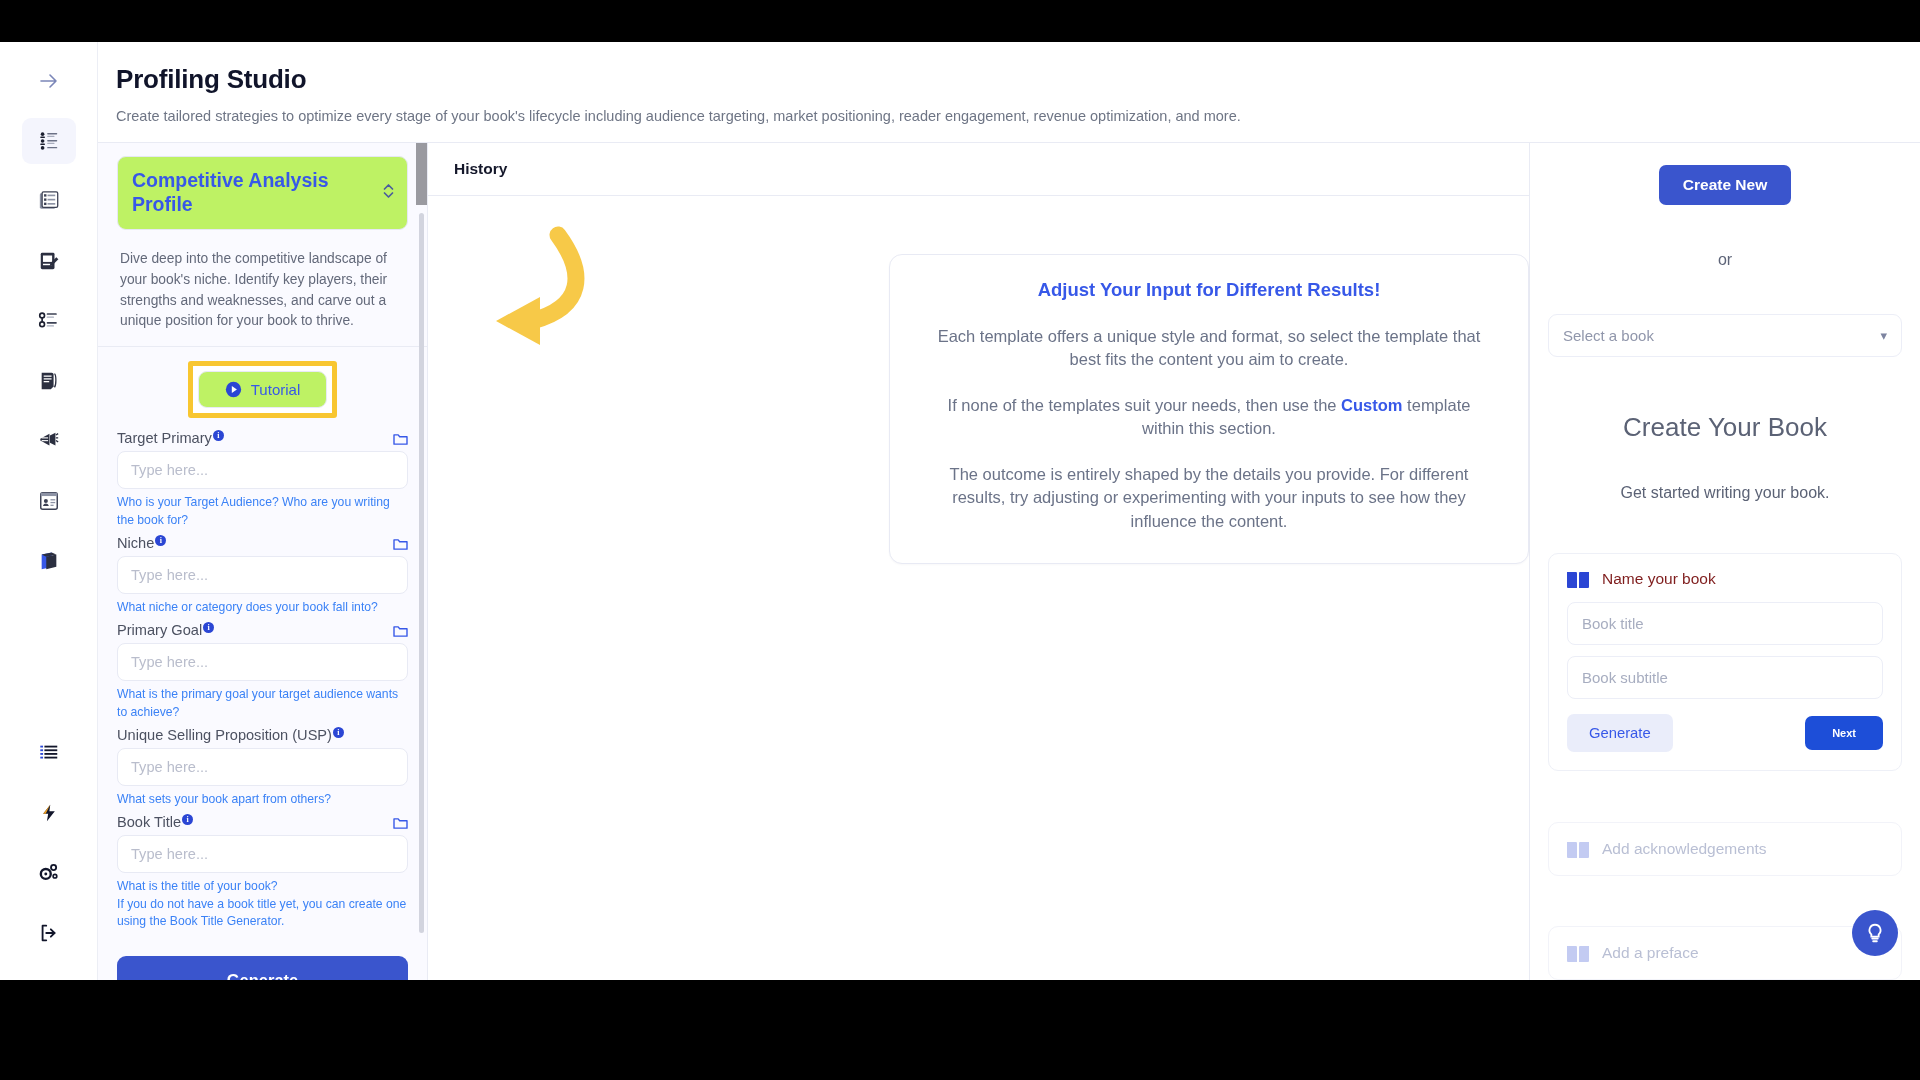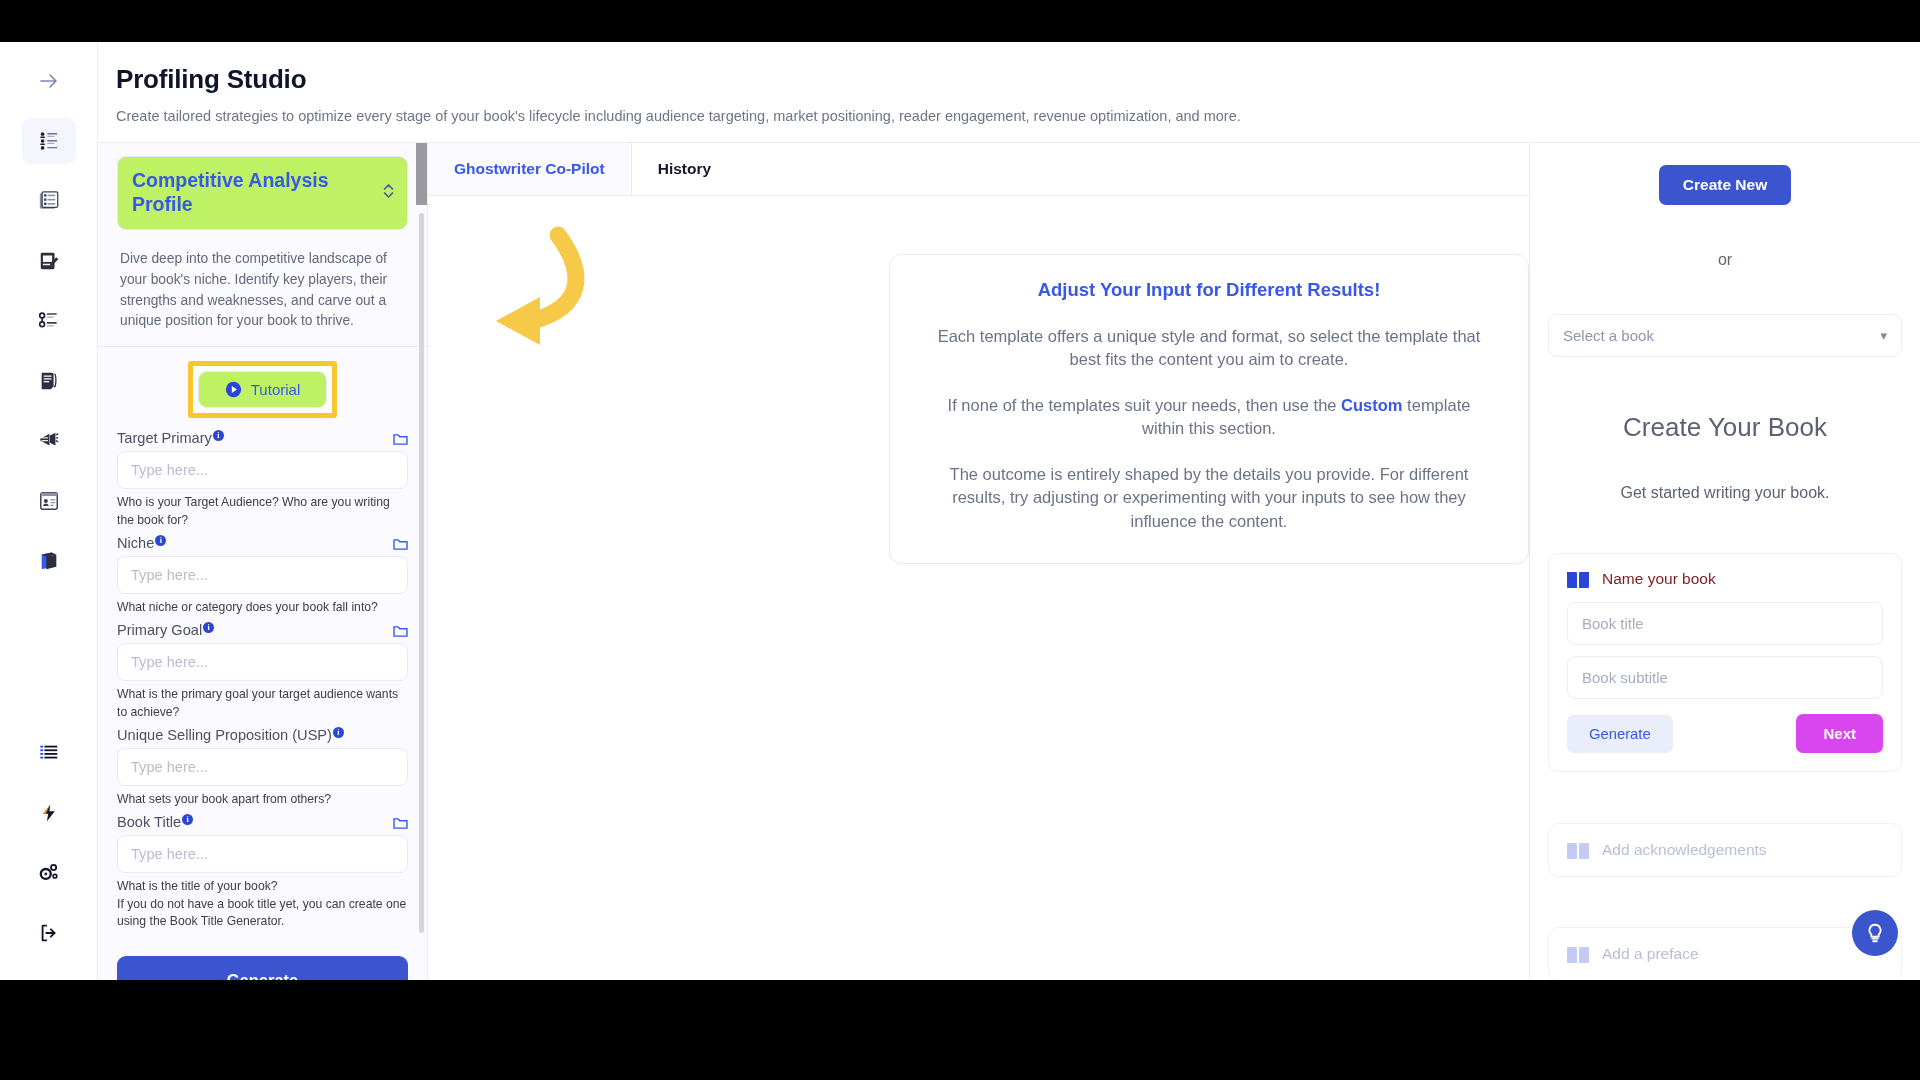--- a/index.html
+++ b/index.html
@@ -114,21 +114,21 @@
   }
   .folder-ic { position: absolute; right: 0; top: 2px; color: #3758e8; }
   .field-input {
     width: 100%; margin-top: 5px;
     background: #fff; border: 1px solid #e8eaf4; border-radius: 8px;
     padding: 10px 13px; font-size: 14.6px; color: #3e4356;
     font-family: "Liberation Sans", sans-serif;
     outline: none;
   }
   .field-input::placeholder { color: #b9bdcc; }
-  .field-help { font-size: 12.2px; color: #404040; line-height: 1.42; margin-top: 5px; }
+  .field-help { font-size: 12.2px; color: #3b82f6; line-height: 1.42; margin-top: 5px; }
 
   .generate-wrap { padding: 10px 19px 0 19px; }
   .gen-btn {
     width: 100%; background: #3a55cd; color: #fff;
     border: none; border-radius: 9px;
     padding: 15px 0; font-size: 16.5px; font-weight: bold;
     font-family: "Liberation Sans", sans-serif;
   }
   .panel-scrollbar {
     position: absolute; right: 3px; top: 70px; width: 5px; height: 720px;
@@ -217,22 +217,22 @@
     margin-bottom: 11px;
   }
   .bk-input::placeholder { color: #a7adc0; }
   .bk-actions { display: flex; justify-content: space-between; align-items: center; margin-top: 4px; }
   .bk-generate {
     background: #eaedfa; color: #3758e8; border: none; border-radius: 7px;
     padding: 11px 22px; font-size: 14.8px; font-weight: 500;
     font-family: "Liberation Sans", sans-serif;
   }
   .bk-next {
-    background: #d946ef; color: #fff; border: none; border-radius: 7px;
-    padding: 11px 27px; font-size: 15px; font-weight: bold;
+    background: #1d4ed8; color: #fff; border: none; border-radius: 7px;
+    padding: 11px 27px; font-size: 11px; font-weight: bold;
     font-family: "Liberation Sans", sans-serif;
   }
   .disabled-card {
     border: 1px solid #f2f3f9; border-radius: 10px;
     padding: 17px 18px; margin-bottom: 13px;
     display: flex; align-items: center; gap: 13px;
   }
   .disabled-card .lbl { font-size: 15.5px; color: #b9bfd4; }
 
   
@@ -483,21 +483,20 @@
             <button class="gen-btn">Generate</button>
           </div>
 
           <div class="panel-scrollbar"></div>
         </div>
         <div class="thick-scroll"></div>
       </div>
 
       <div class="center-panel">
         <div class="tabs">
-          <div class="tab active">Ghostwriter Co-Pilot</div>
           <div class="tab inactive">History</div>
         </div>
 
         <div class="center-body">
           <div class="info-card">
             <div class="info-title">Adjust Your Input for Different Results!</div>
             <div class="info-p">Each template offers a unique style and format, so select the template that best fits the content you aim to create.</div>
             <div class="info-p"><span>If none of the templates suit your needs, then use the </span><span class="info-link">Custom</span><span> template within this section.</span></div>
             <div class="info-p">The outcome is entirely shaped by the details you provide. For different results, try adjusting or experimenting with your inputs to see how they influence the content.</div>
           </div>

